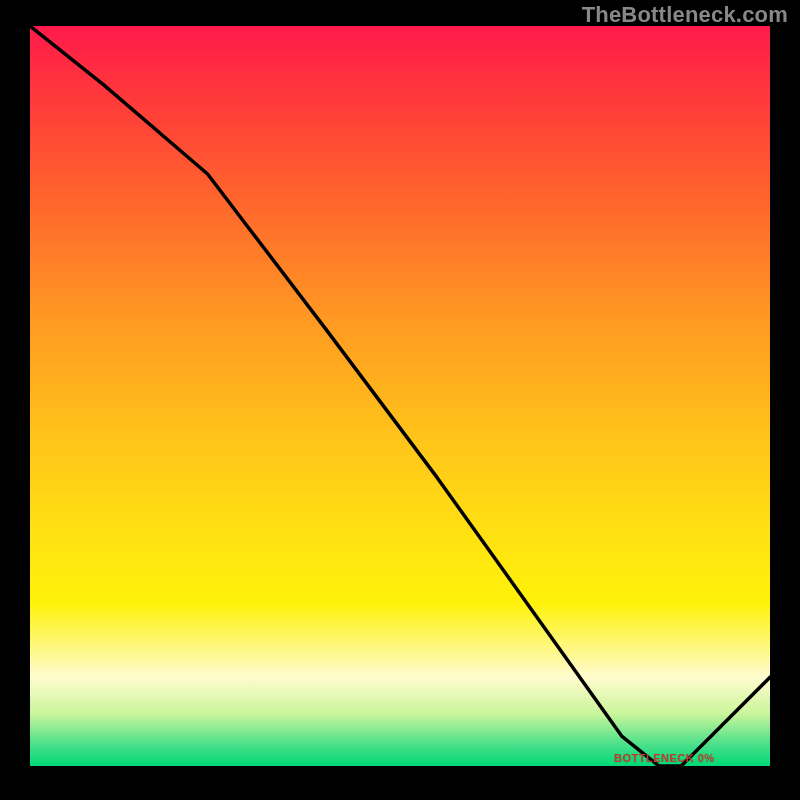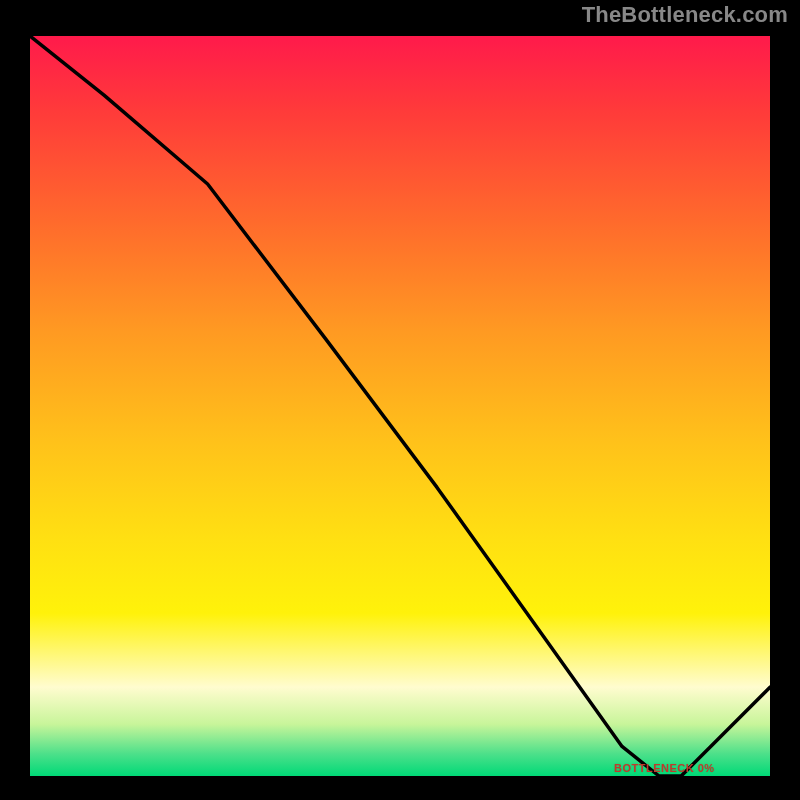--- a/index.html
+++ b/index.html
@@ -25,21 +25,21 @@
     font-size: 22px;
     font-weight: 600;
     letter-spacing: 0.2px;
     z-index: 5;
     user-select: none;
     text-align: right;
   }
   .plot {
     position: absolute;
     left: 30px;
-    top: 36px;
+    top: 26px;
     width: 740px;
     height: 548px;
     padding-left: 12px;
   }
   .gradient {
     position: absolute;
     left: 0;
     top: 0;
     width: 740px;
     height: 740px;

